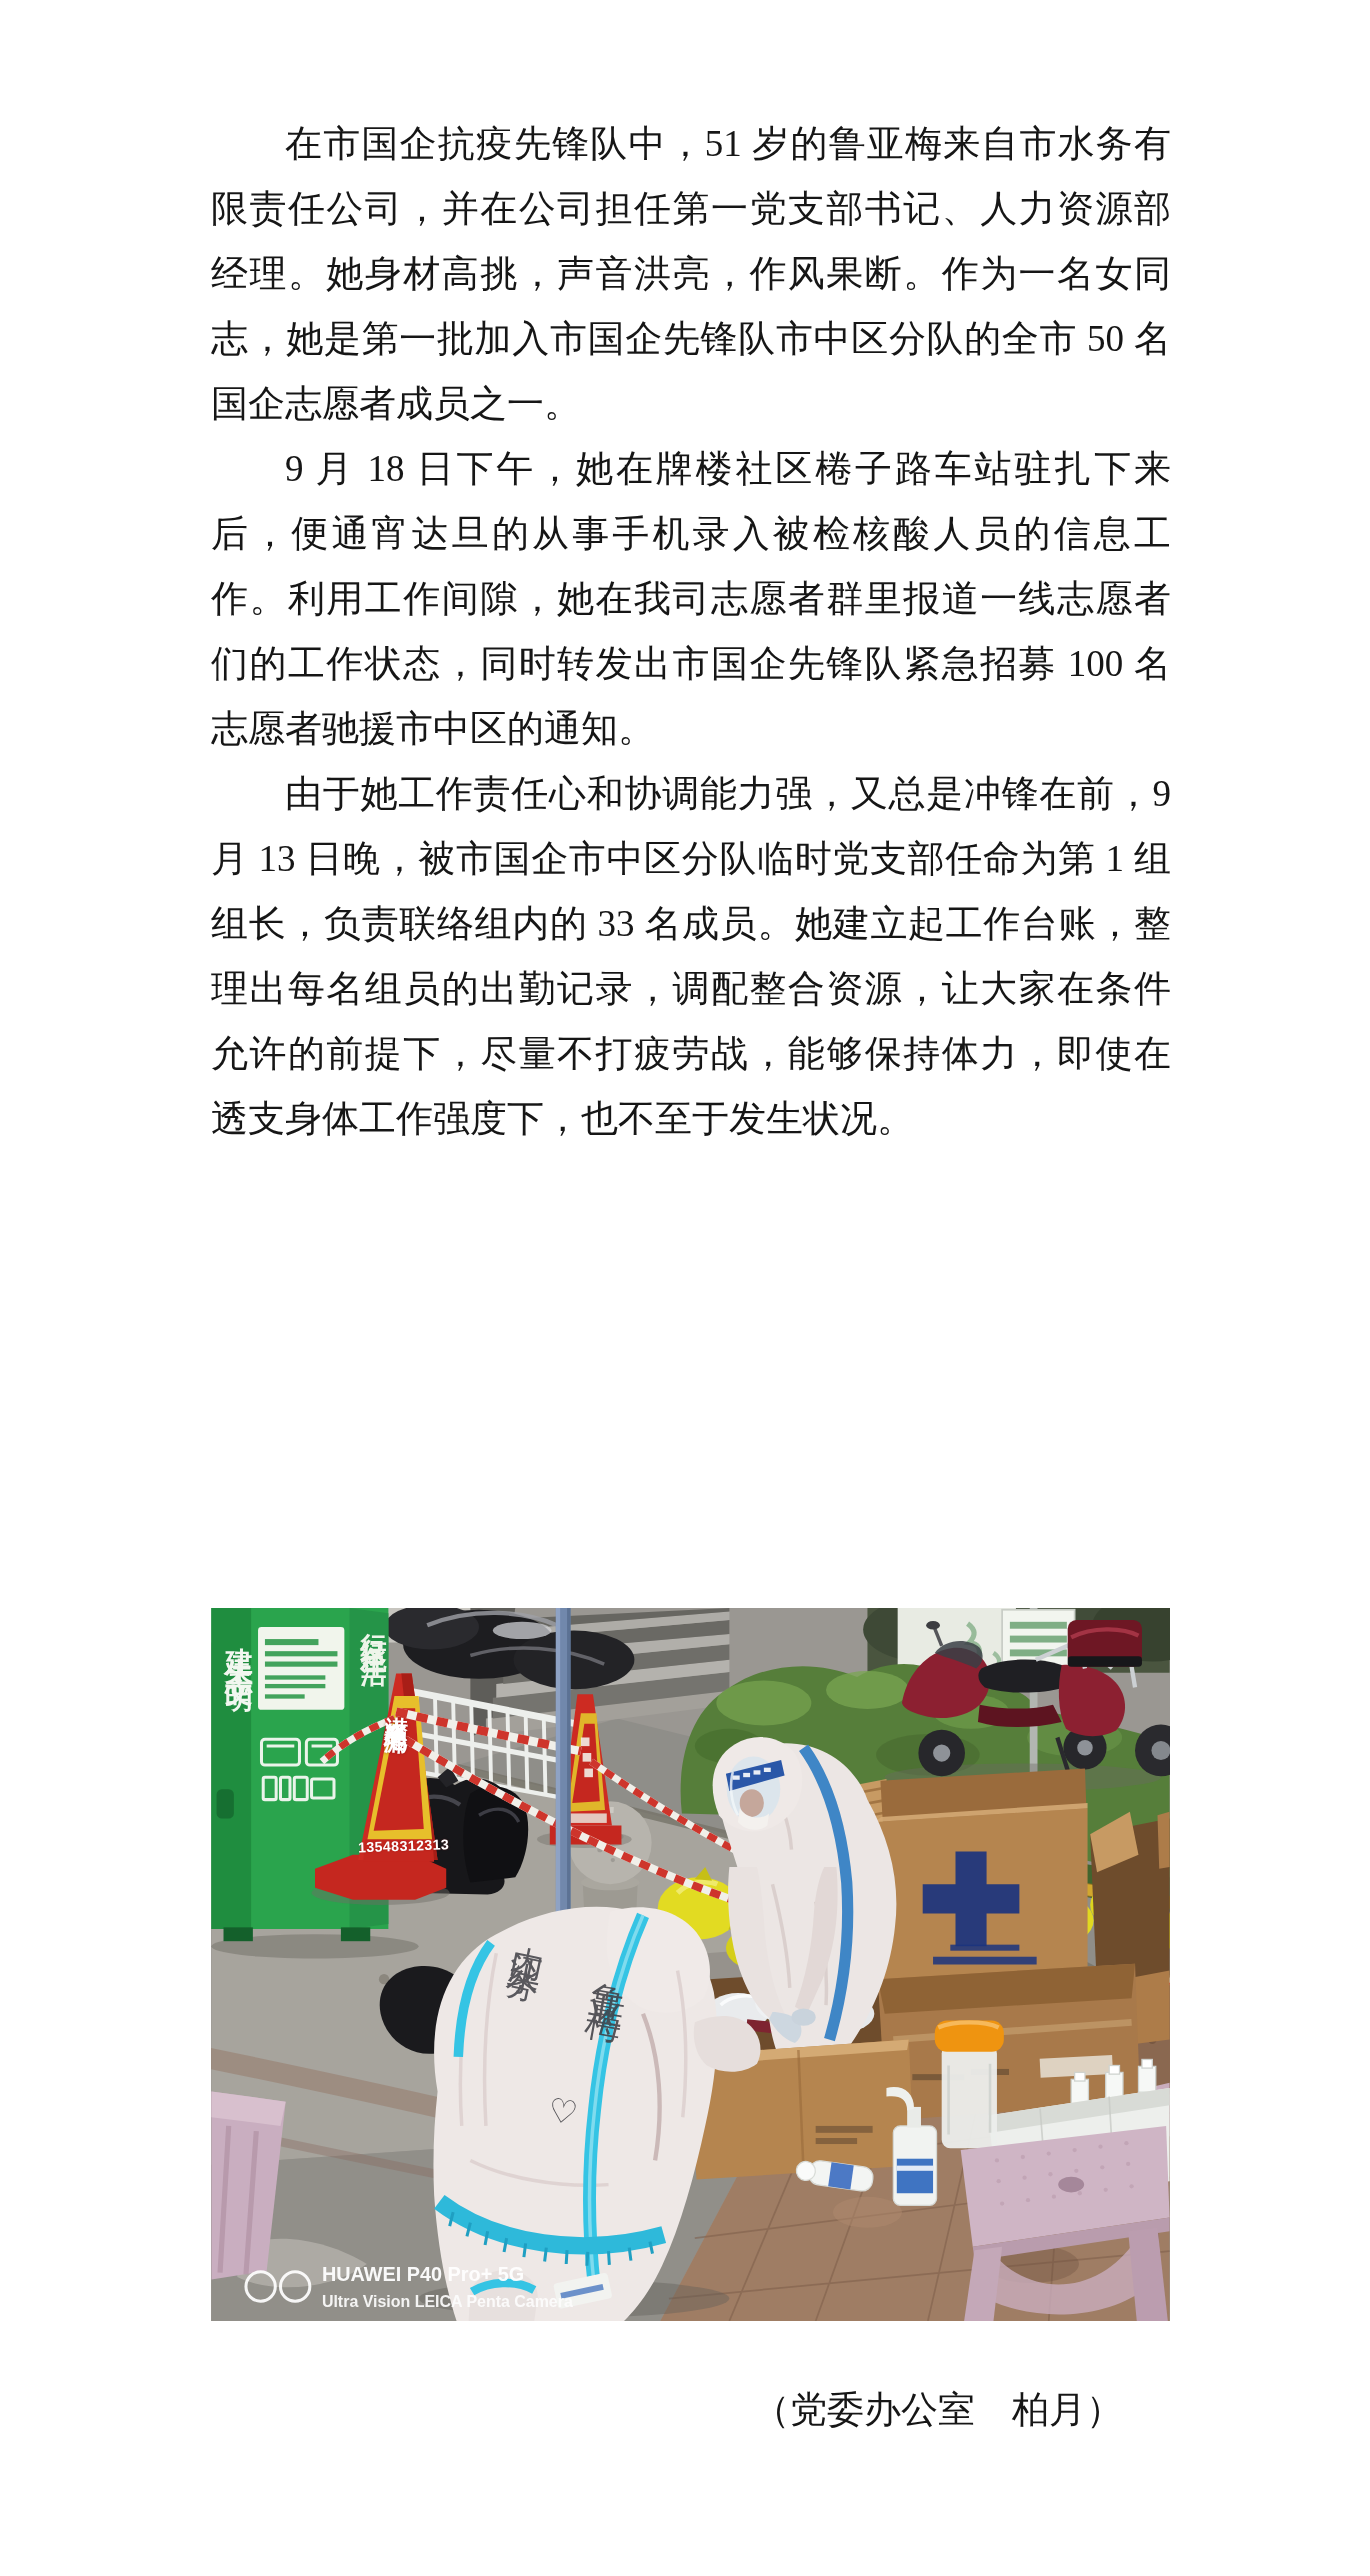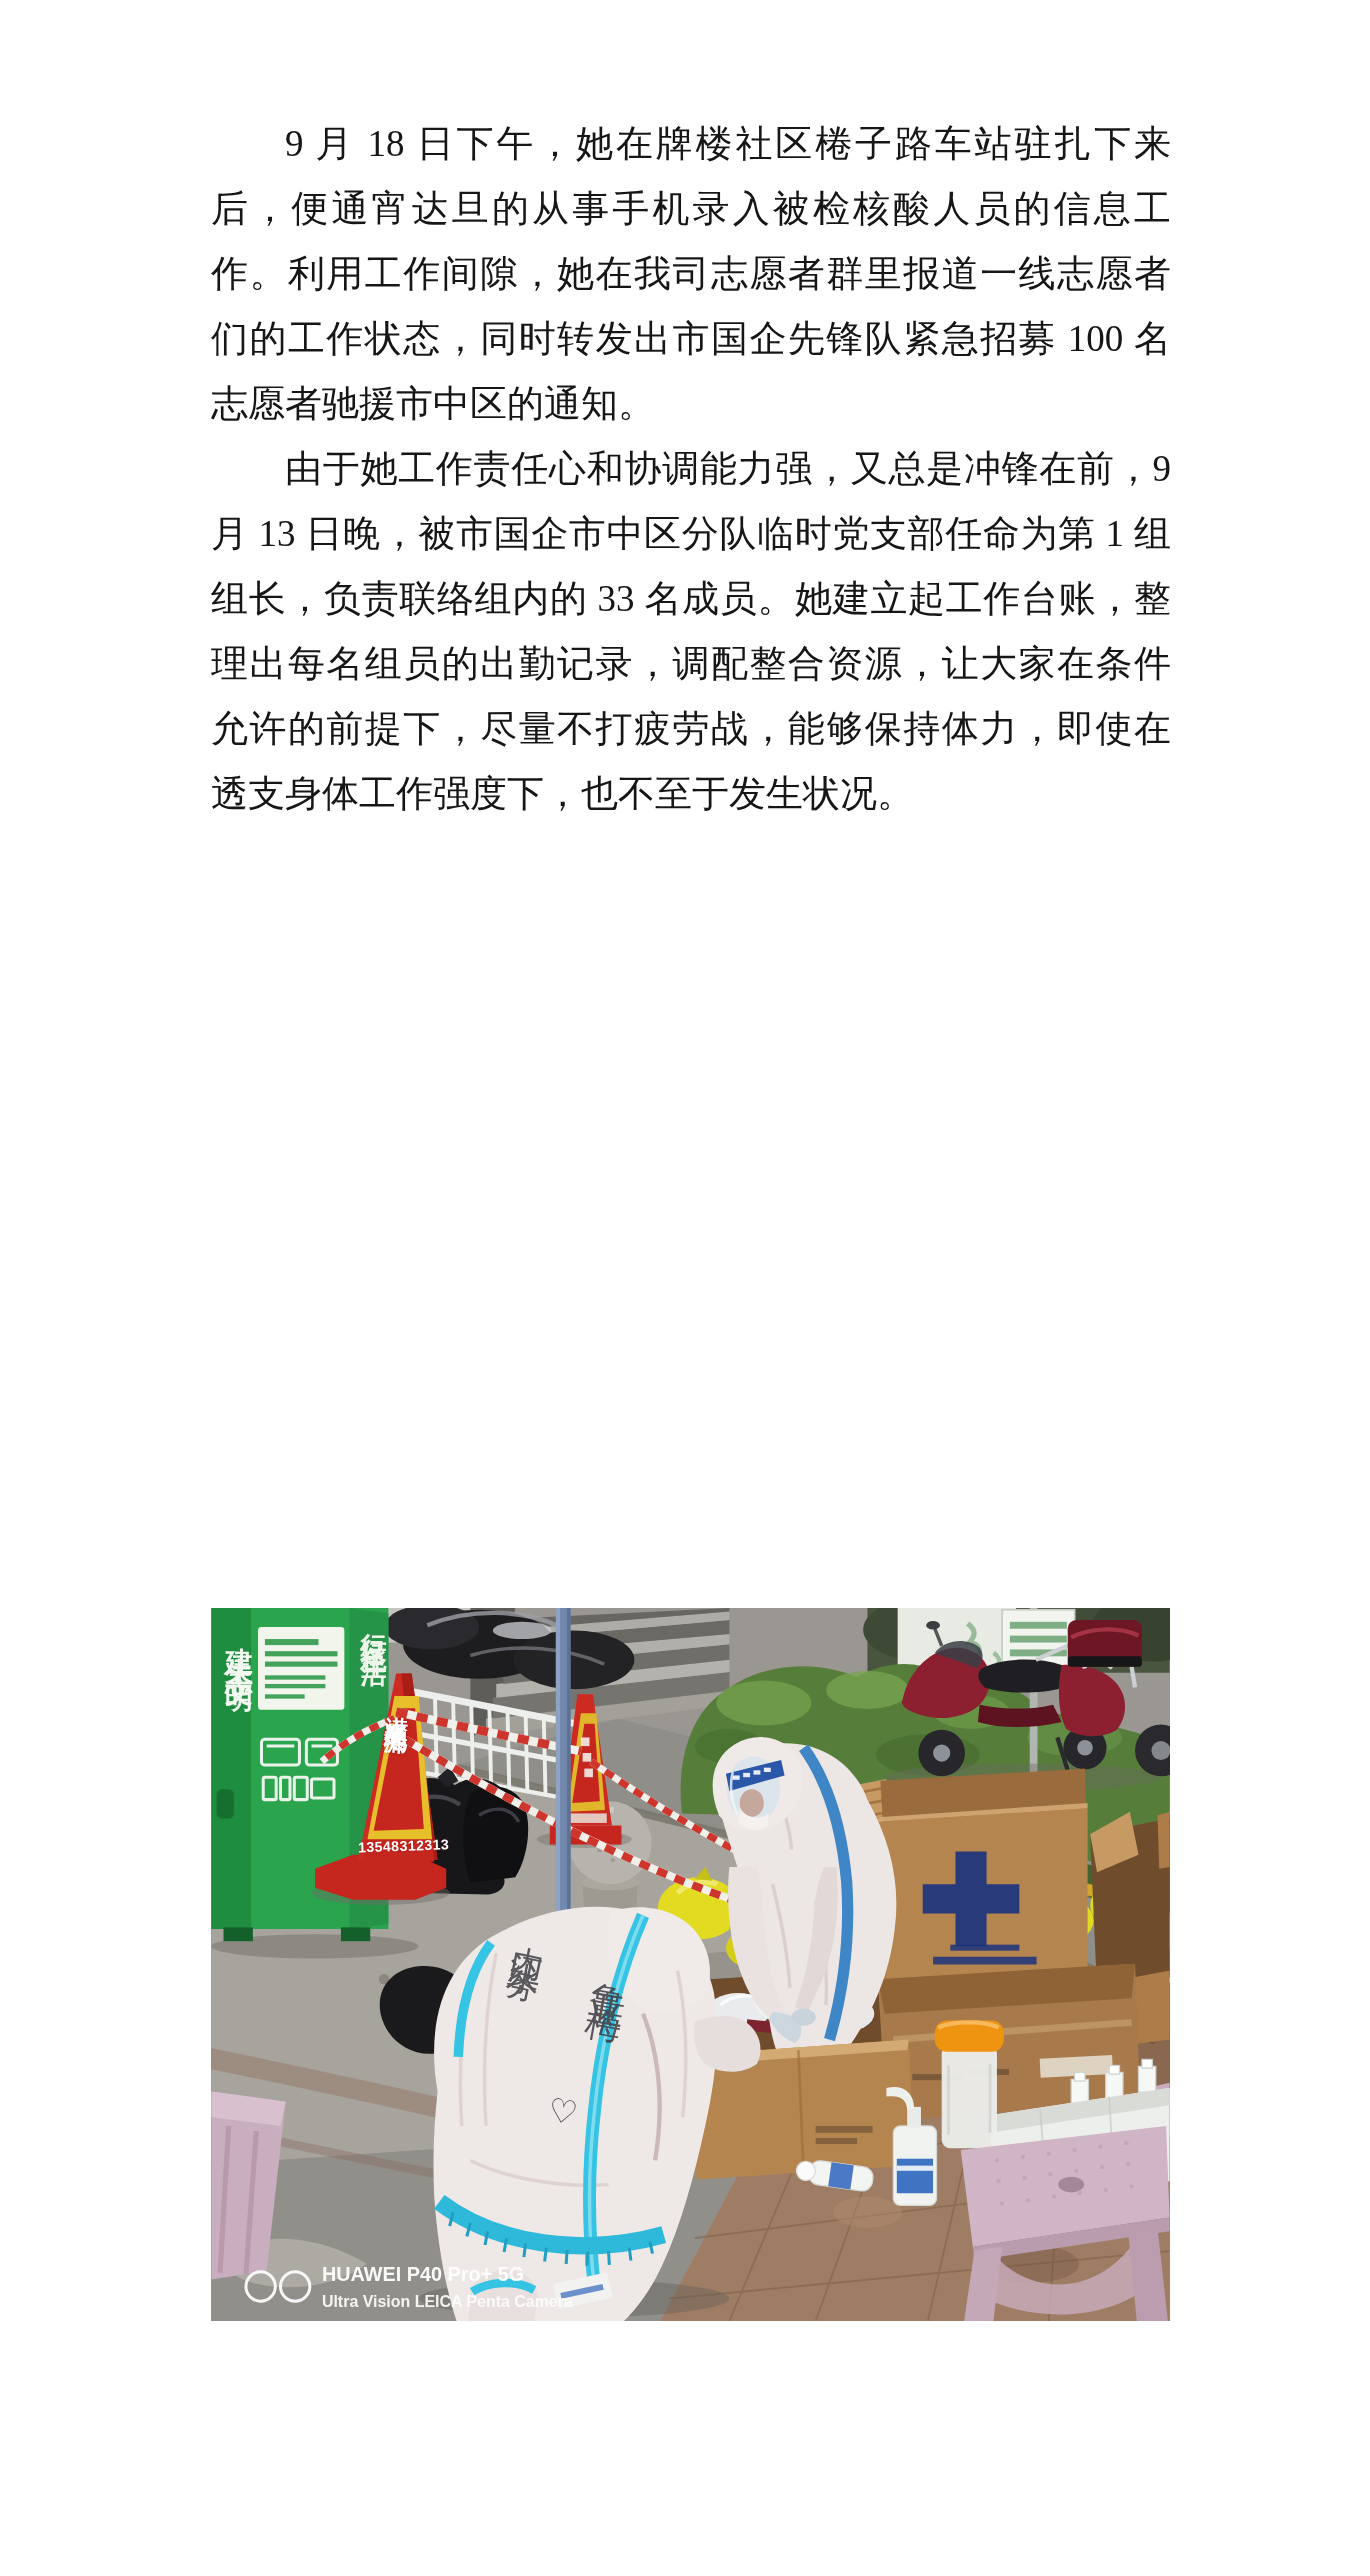--- a/index.html
+++ b/index.html
@@ -27,20 +27,21 @@
   .suit-name{left:380px;top:347px;font-size:36px;letter-spacing:12px;color:#404046;opacity:.88;
              transform:rotate(10deg);transform-origin:top center;}
   .suit-heart{left:337px;top:484px;font-size:33px;color:#3b3b40;opacity:.85;transform:rotate(10deg);}
 </style>
 </head>
 <body>
 
 <div class="page">
 
   <div class="doc-text">
+    <p>在市国企抗疫先锋队中，51 岁的鲁亚梅来自市水务有限责任公司，并在公司担任第一党支部书记、人力资源部经理。她身材高挑，声音洪亮，作风果断。作为一名女同志，她是第一批加入市国企先锋队市中区分队的全市 50 名国企志愿者成员之一。</p>
     <p>9 月 18 日下午，她在牌楼社区棬子路车站驻扎下来后，便通宵达旦的从事手机录入被检核酸人员的信息工作。利用工作间隙，她在我司志愿者群里报道一线志愿者们的工作状态，同时转发出市国企先锋队紧急招募 100 名志愿者驰援市中区的通知。</p>
     <p>由于她工作责任心和协调能力强，又总是冲锋在前，9 月 13 日晚，被市国企市中区分队临时党支部任命为第 1 组组长，负责联络组内的 33 名成员。她建立起工作台账，整理出每名组员的出勤记录，调配整合资源，让大家在条件允许的前提下，尽量不打疲劳战，能够保持体力，即使在透支身体工作强度下，也不至于发生状况。</p>
   </div>
 
   <div class="photo">
     <svg width="959" height="713" viewBox="0 0 1110 826">
 
       <g>
         <rect x="0" y="0" width="1110" height="826" fill="#9a9792"></rect>
         <rect x="0" y="0" width="320" height="40" fill="#c7c5bf"></rect>
@@ -455,14 +456,15 @@
 
     <p class="ov v bin-left">建生态文明</p>
     <p class="ov v bin-right">行绿色生活</p>
     <p class="ov v cone-text">潜水艇地漏</p>
     <p class="ov cone-phone">13548312313</p>
     <p class="ov v suit-unit">内江水务</p>
     <p class="ov v suit-name">鲁亚梅</p>
     <p class="ov suit-heart">♡</p>
   </div>
 
+  <div class="caption">（党委办公室　柏月）</div>
 </div>
 
 
 </body></html>

